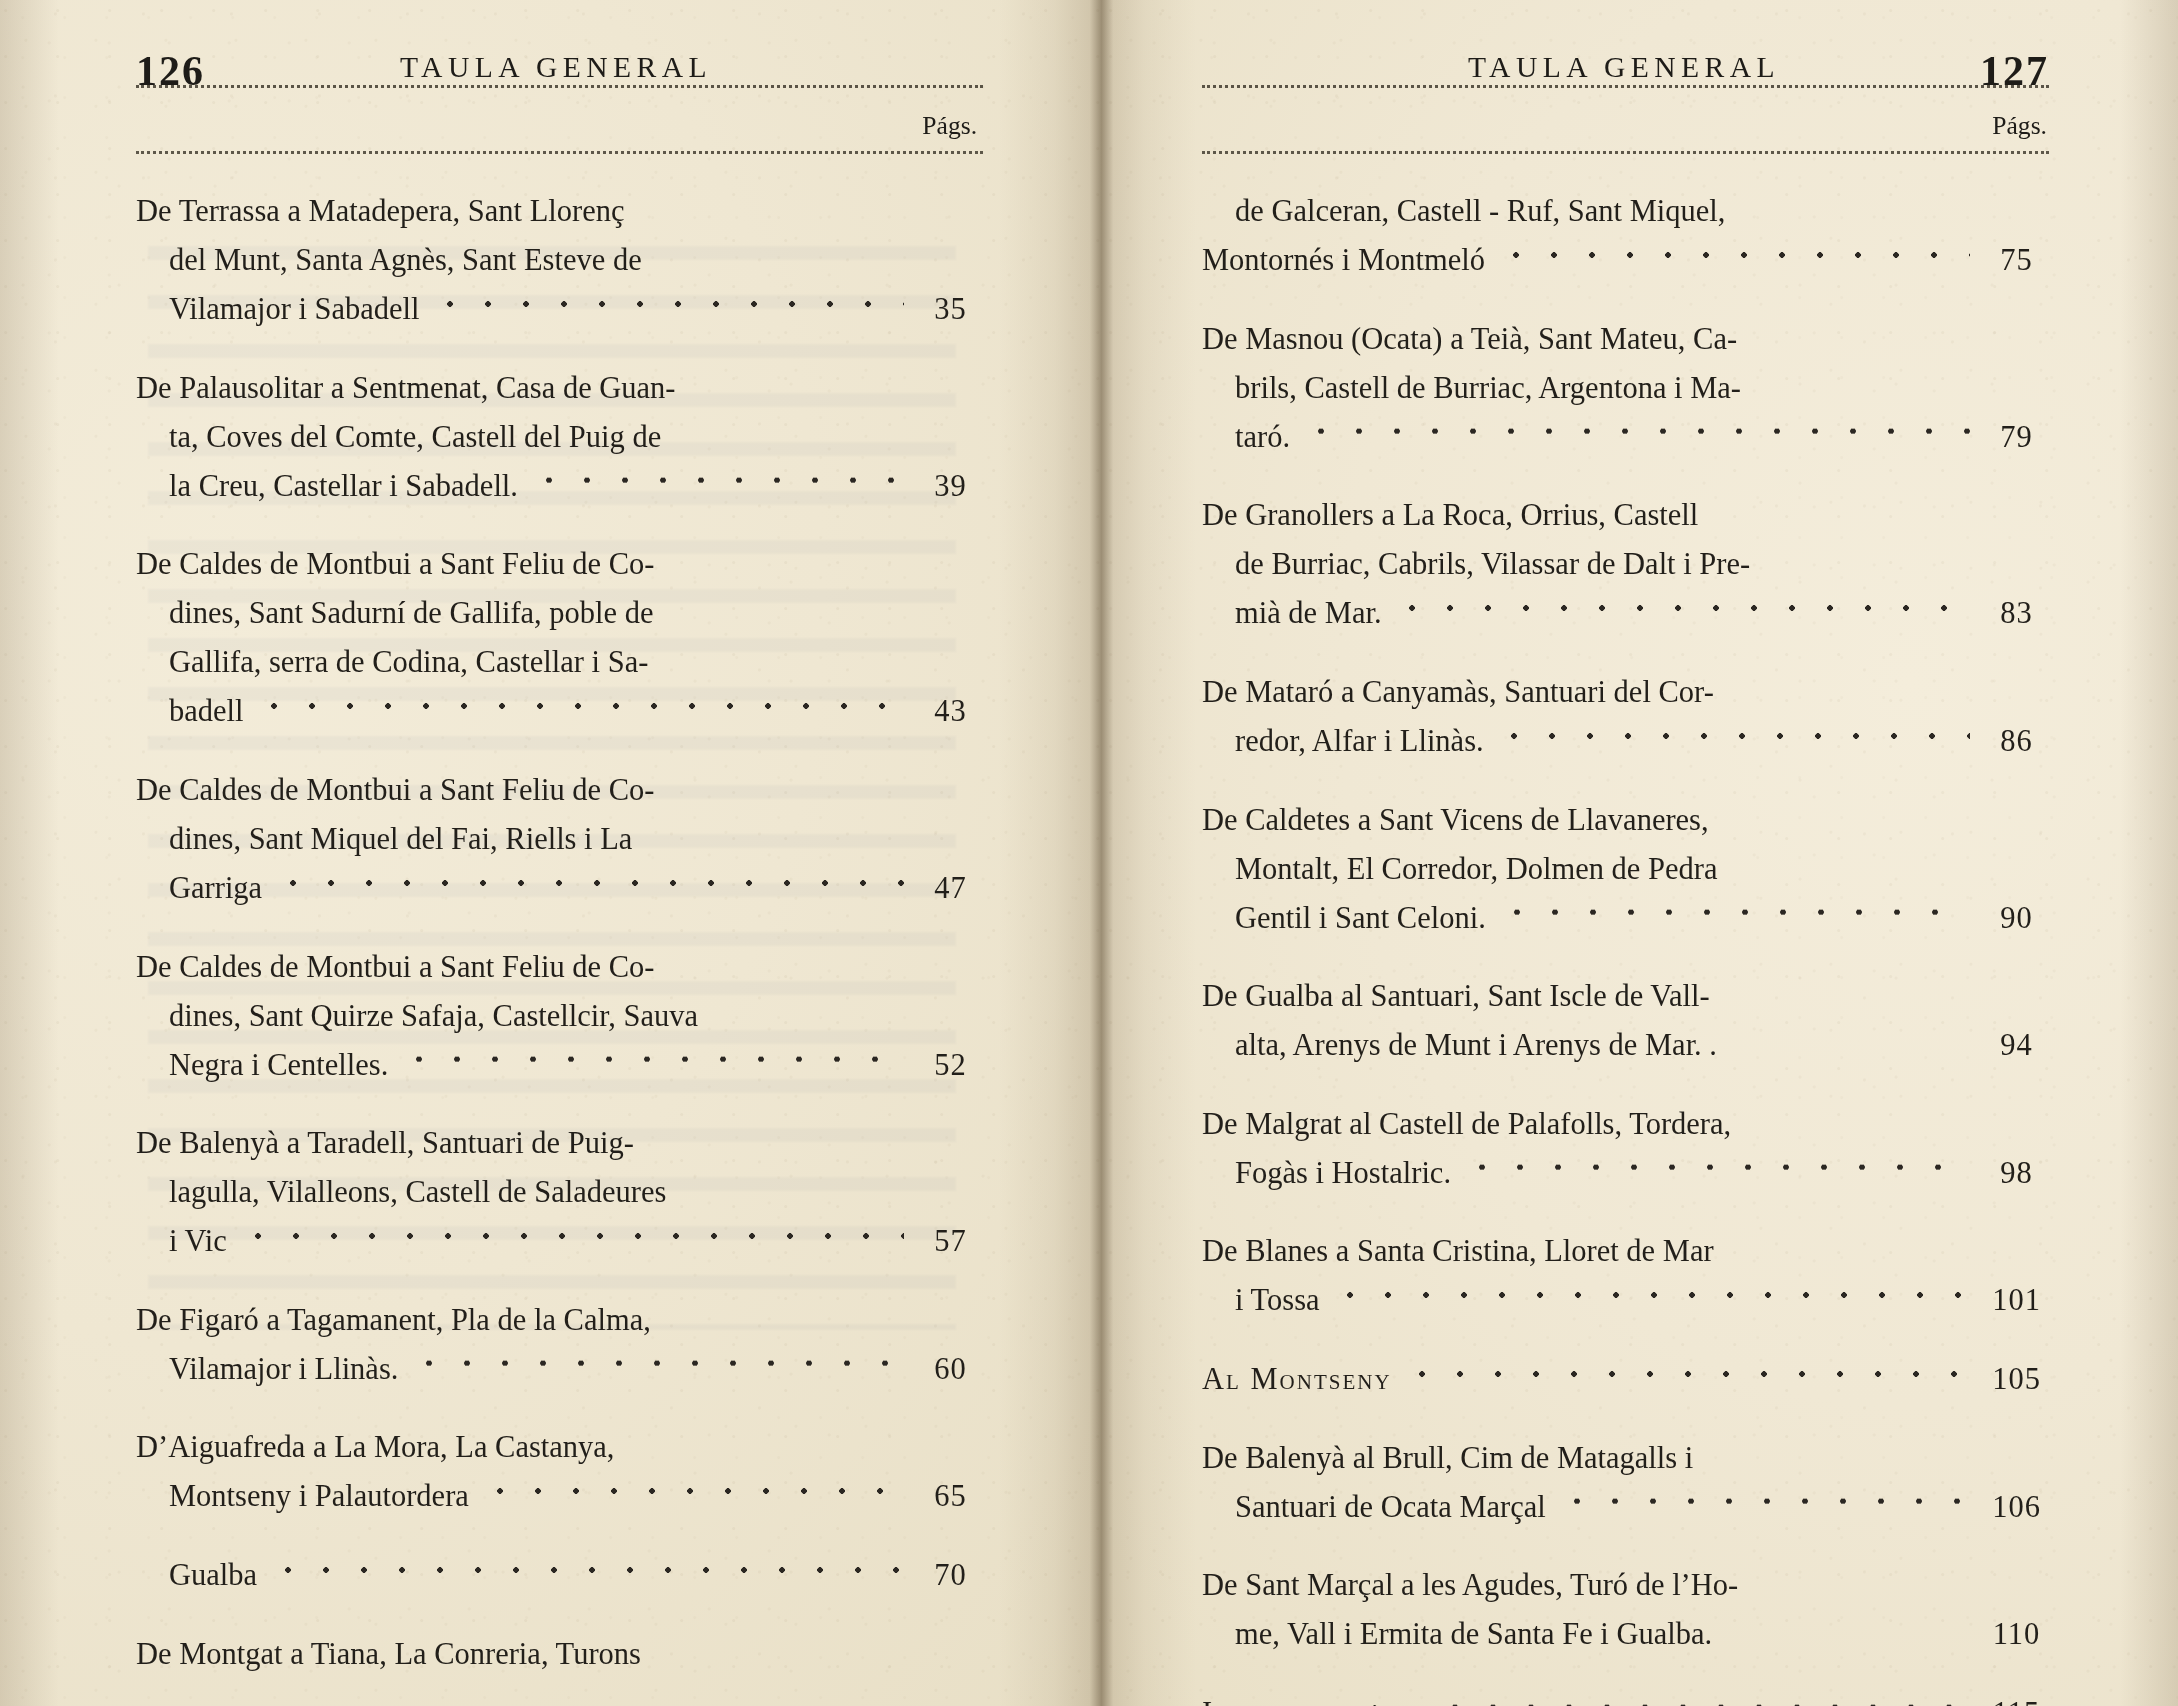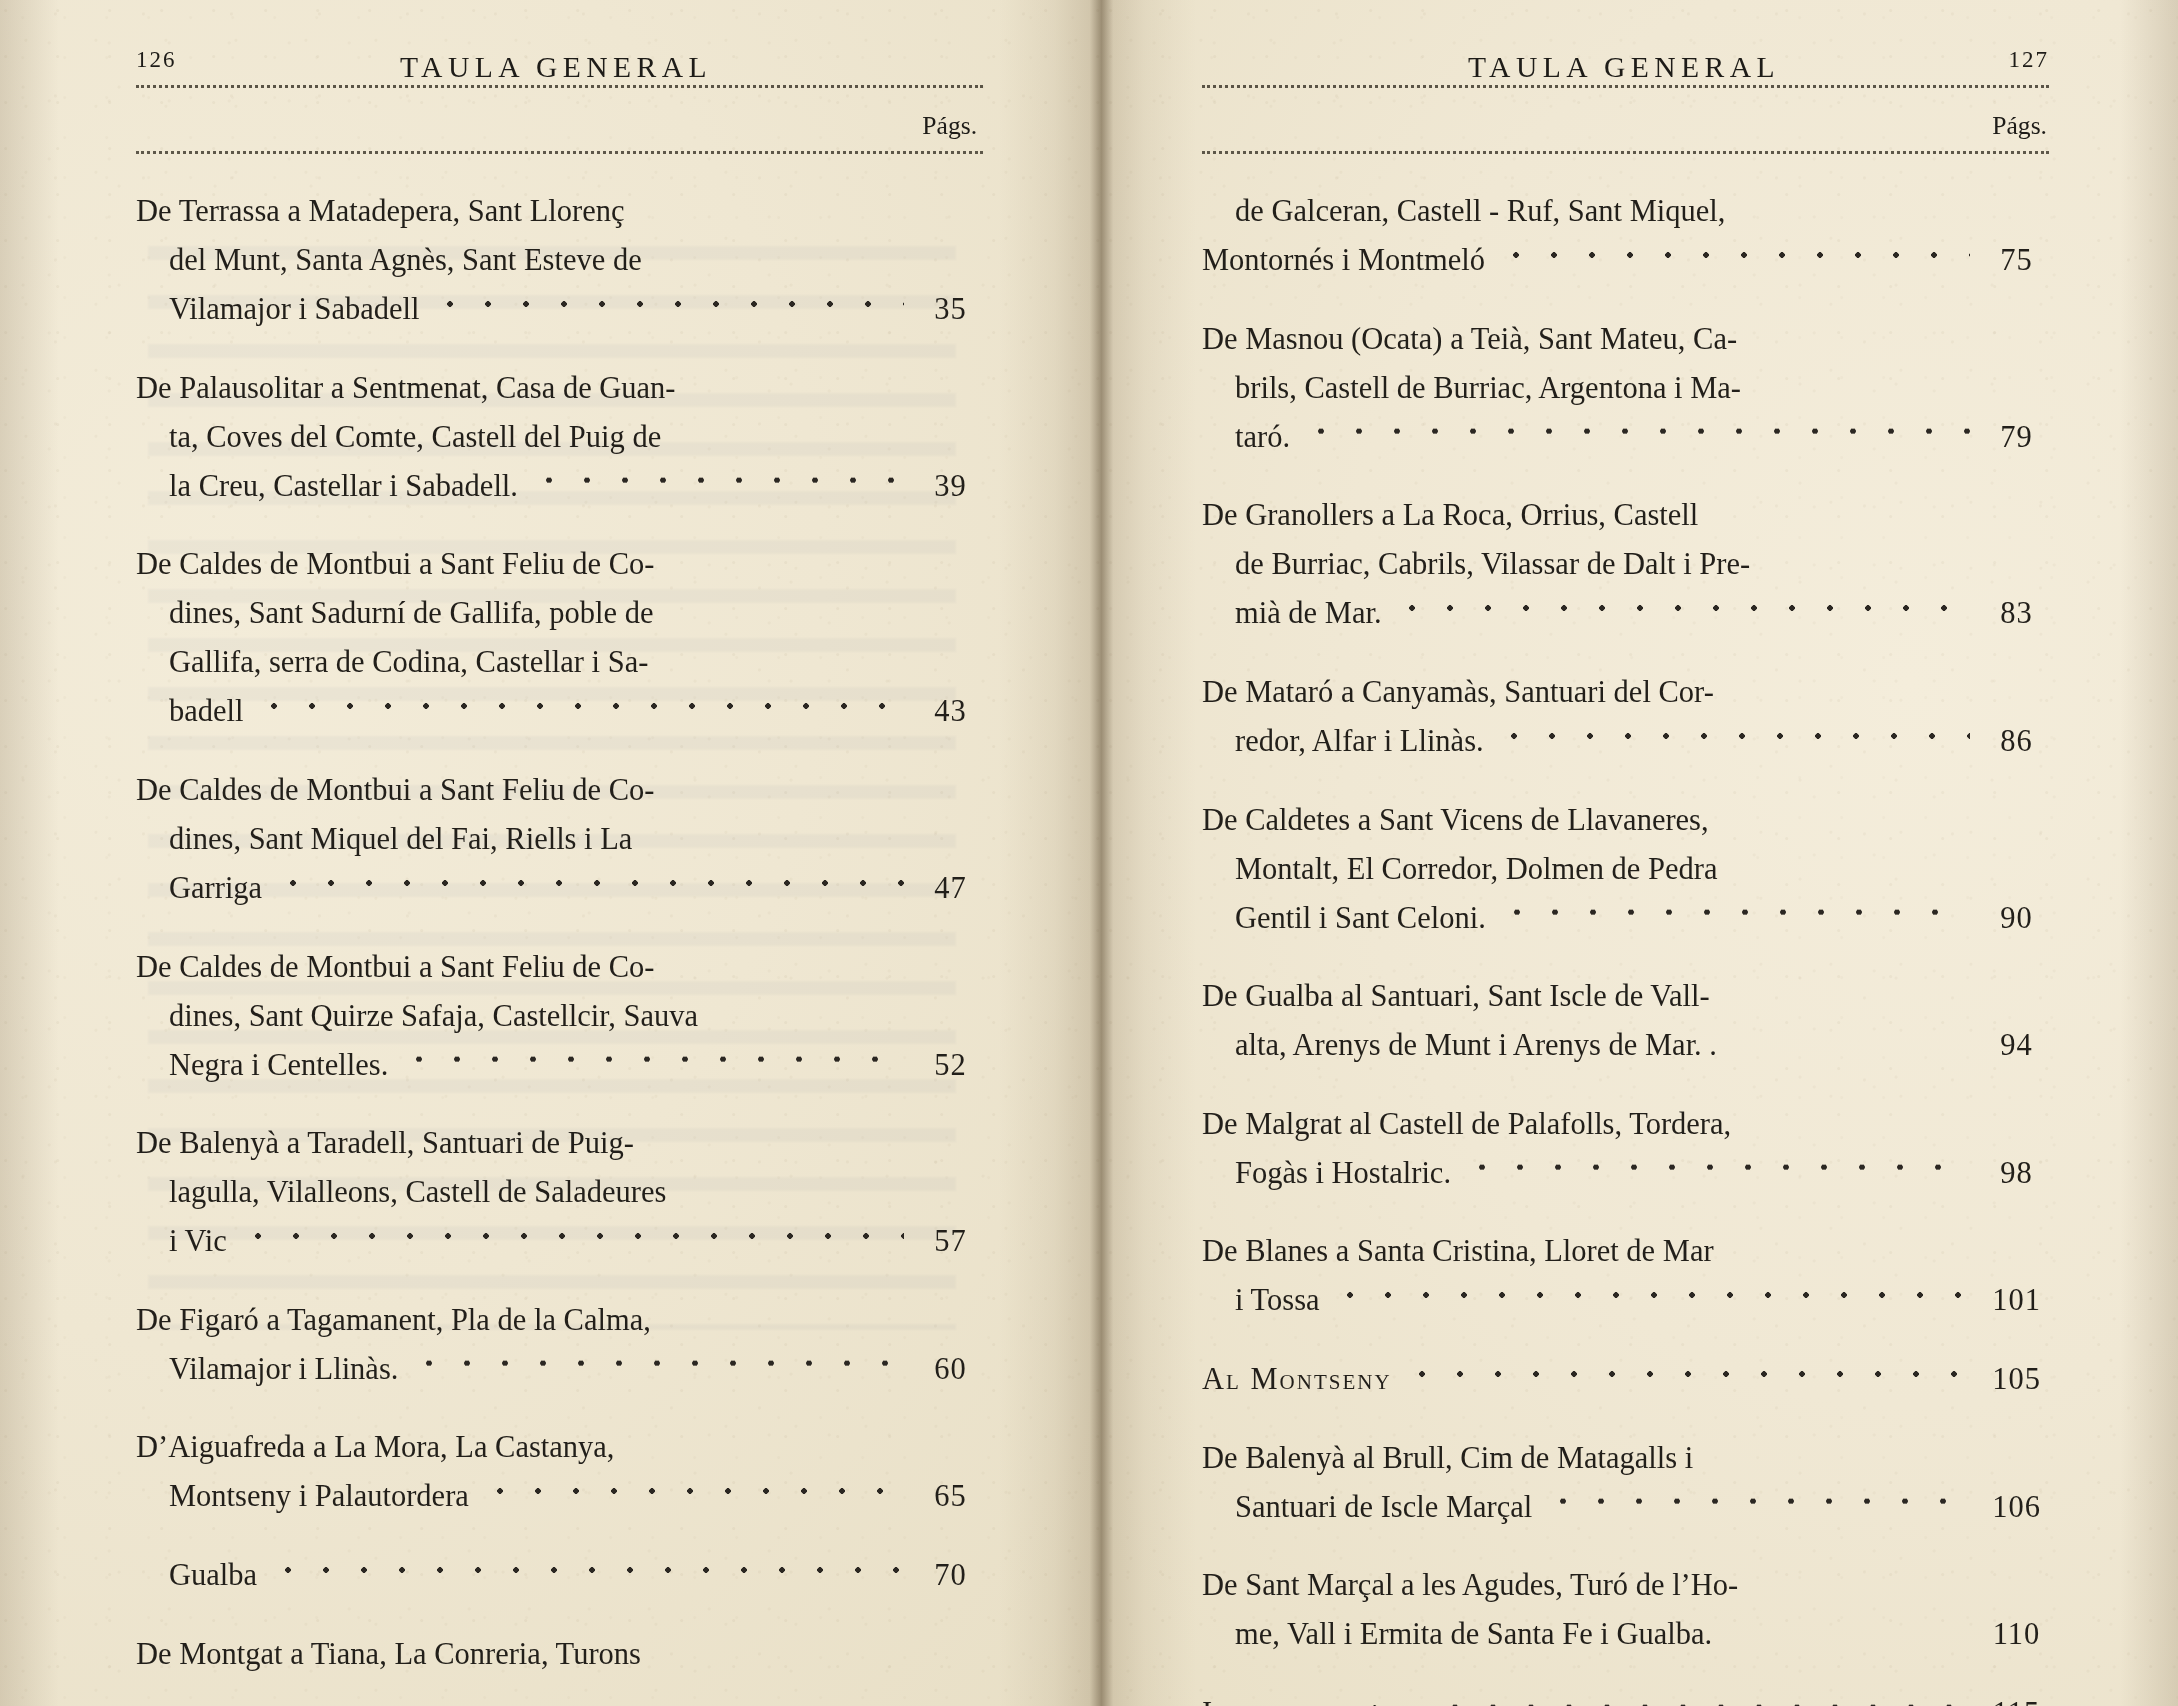--- a/index.html
+++ b/index.html
@@ -47,21 +47,21 @@
     background:linear-gradient(to right,rgba(120,100,70,.20),rgba(120,100,70,0));pointer-events:none;}
   .edge-r{position:absolute;top:0;right:0;width:59px;height:100%;
     background:linear-gradient(to left,rgba(120,100,70,.20),rgba(120,100,70,0));pointer-events:none;}
 
   
   .block{position:absolute;color:#22201c;}
   .verso .block{left:136px;top:0;width:847px;}
   .recto .block{left:97px;top:0;width:847px;}
 
   .runhead{position:relative;height:71px;}
-  .folio{position:absolute;top:47px;font-size:23px;letter-spacing:2px;color:#1e1c18;}
+  .folio{position:absolute;top:47px;font-size:42px;letter-spacing:2px;color:#1e1c18;font-weight:bold;}
   .verso .folio{left:0;}
   .recto .folio{right:0;}
   .runtitle{position:absolute;top:51px;font-size:29.6px;letter-spacing:5.4px;color:#1e1c18;}
   .verso .runtitle{left:264px;}
   .recto .runtitle{left:266px;}
 
   .rule{height:0;margin-top:13.8px;border-bottom:3.9px dotted #3a3428;opacity:.82;}
 
   .pagslabel{text-align:right;font-size:25.6px;margin-top:23.6px;color:#1e1c18;}
   .verso .pagslabel{padding-right:5.9px;}
@@ -385,21 +385,21 @@
               <span class="pg">105</span>
             </div>
         </div>
 
         <div class="entry">
           <div class="eline">
               <span class="txt">De Balenyà al Brull, Cim de Matagalls i</span>
               <span class="nolead"></span>
             </div>
           <div class="eline ind">
-              <span class="txt">Santuari de Iscle Marçal</span>
+              <span class="txt">Santuari de Ocata Marçal</span>
               <span class="leader"></span>
               <span class="pg">106</span>
             </div>
         </div>
 
         <div class="entry">
           <div class="eline">
               <span class="txt">De Sant Marçal a les Agudes, Turó de l’Ho-</span>
               <span class="nolead"></span>
             </div>

